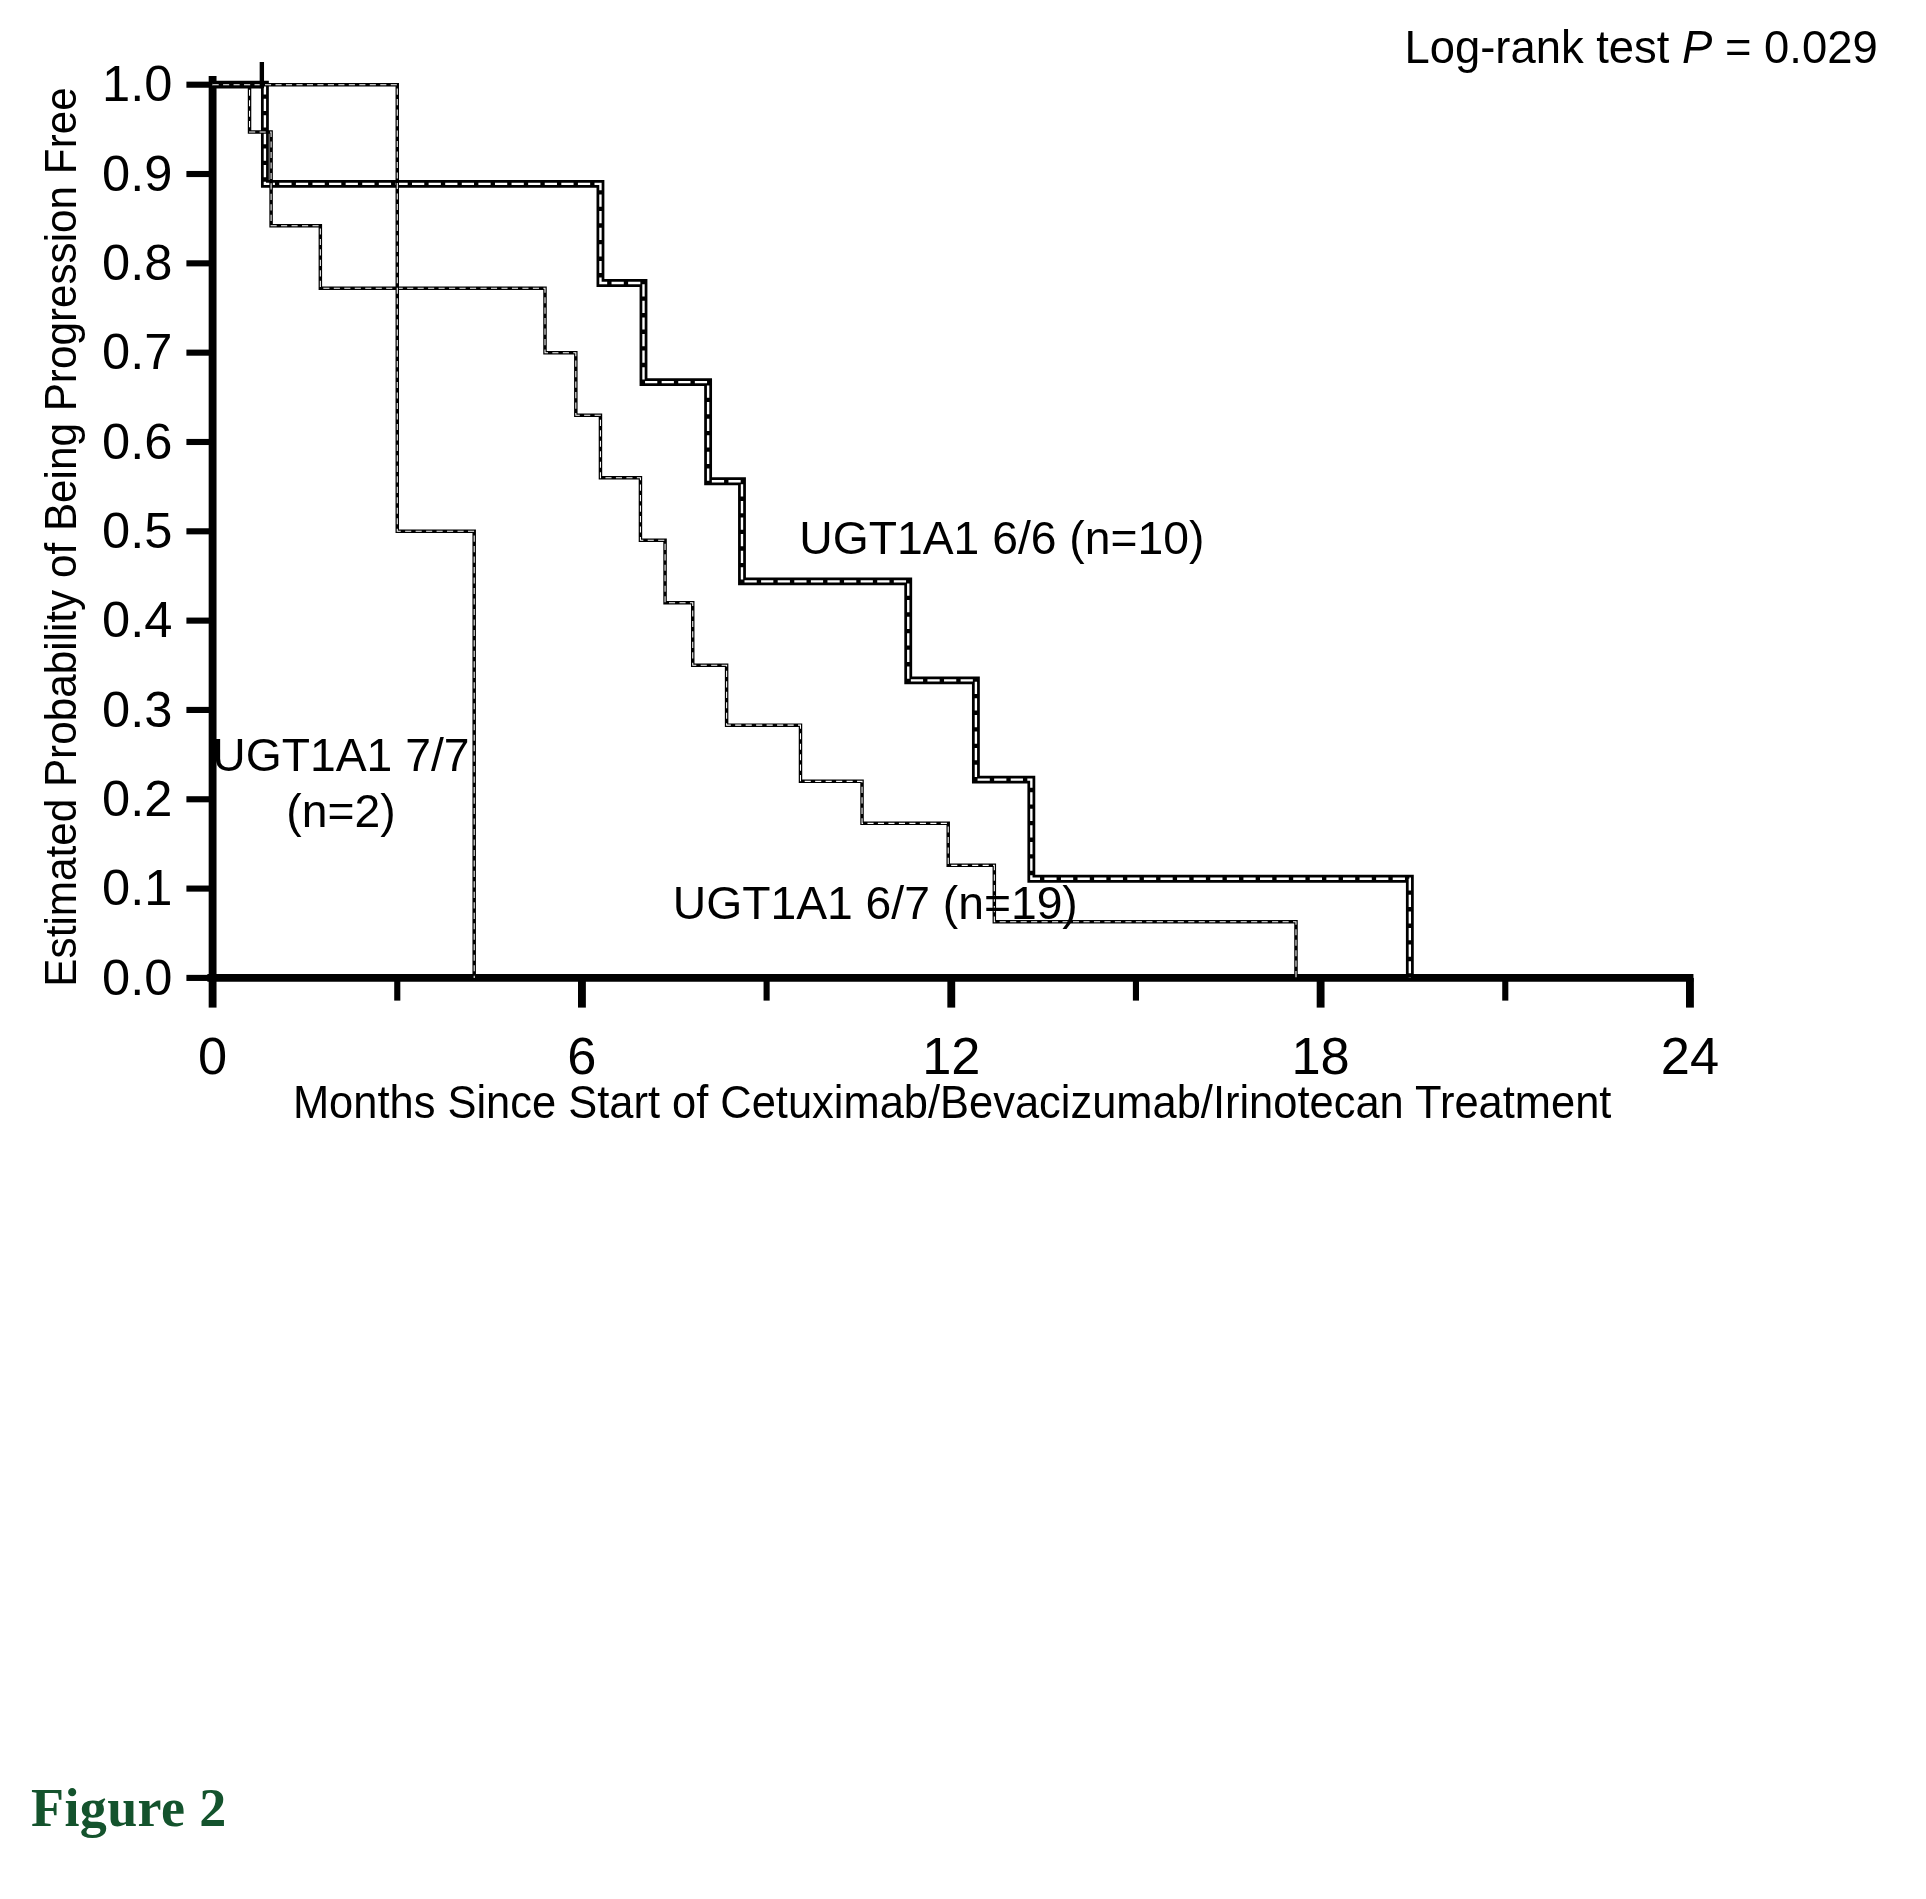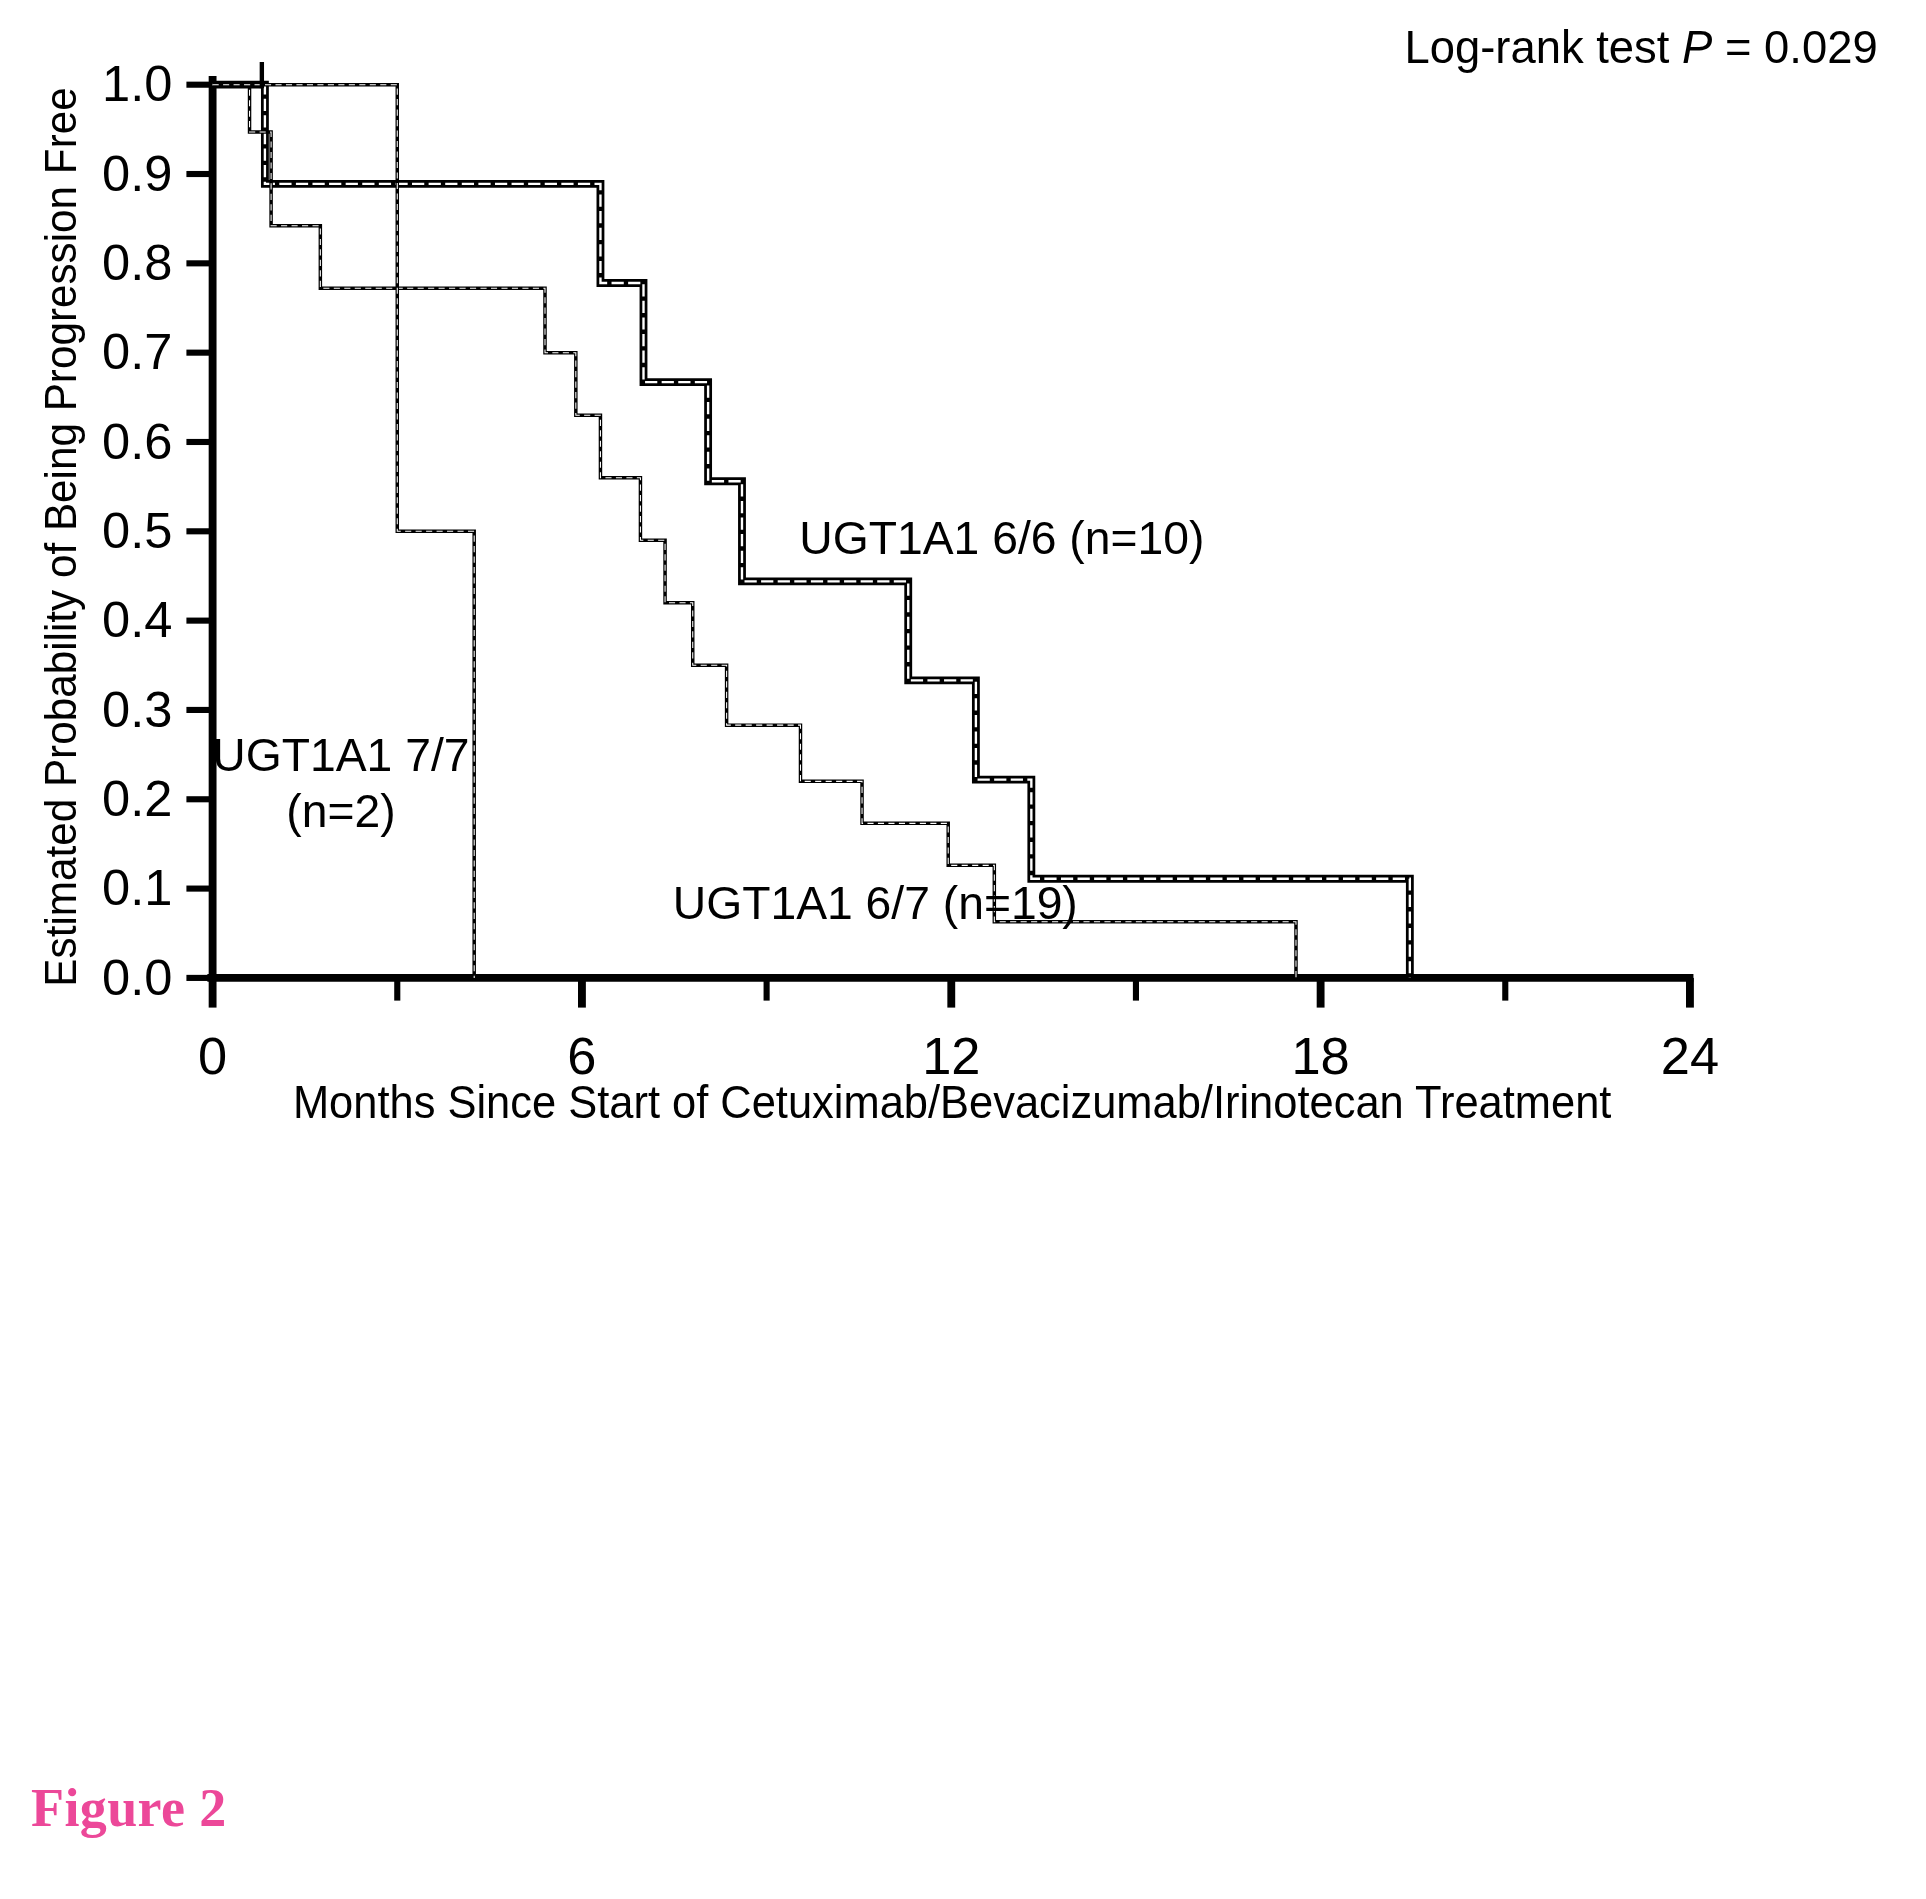--- a/index.html
+++ b/index.html
@@ -26,21 +26,21 @@
     fill: #000000;
   }
   #figure-caption {
     position: absolute;
     left: 31px;
     top: 1777px;
     font-family: "Liberation Serif", serif;
     font-weight: bold;
     font-size: 54px;
     letter-spacing: 0.4px;
-    color: #ec4899;
+    color: #14532d;
     white-space: nowrap;
   }
   svg { display: block; }
 </style>
 </head>
 <body>
 
 <div id="figure-root">
 
   <svg id="km-plot" width="1927" height="1170" viewBox="0 0 2206 1340">

